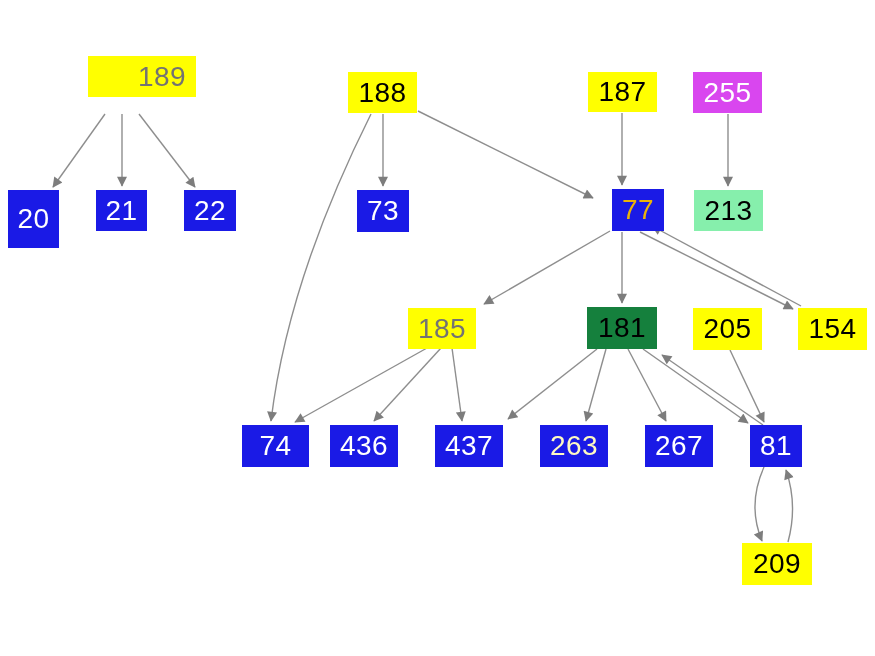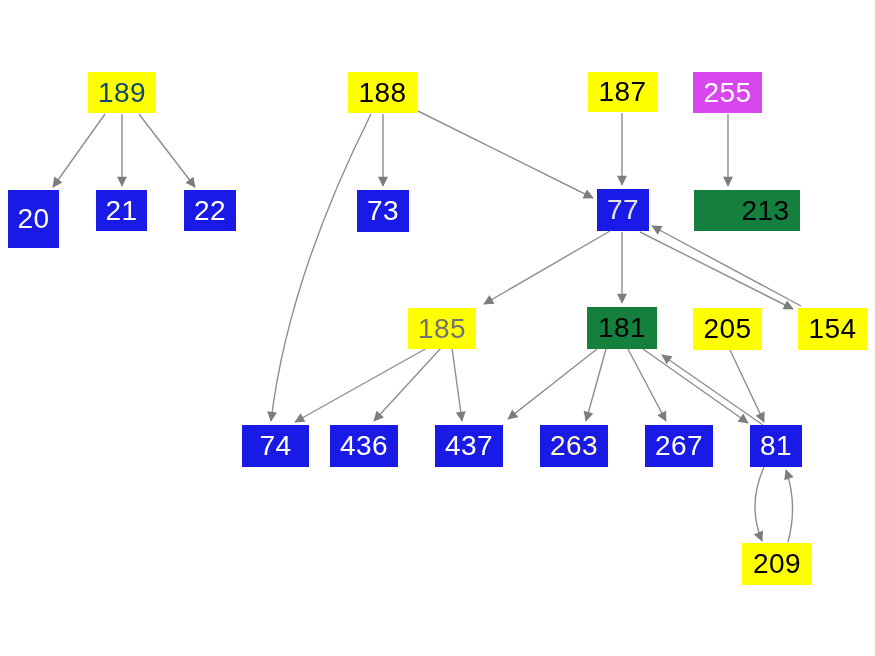--- a/index.html
+++ b/index.html
@@ -61,21 +61,21 @@
       <path d="M597,349 L508,419" fill="none" stroke="#8e8e8e" stroke-width="1.4" marker-end="url(#arrow)"></path>
       <path d="M606,349 L586,421" fill="none" stroke="#8e8e8e" stroke-width="1.4" marker-end="url(#arrow)"></path>
       <path d="M628,349 L666,421" fill="none" stroke="#8e8e8e" stroke-width="1.4" marker-end="url(#arrow)"></path>
       <path d="M643,349 L748,423" fill="none" stroke="#8e8e8e" stroke-width="1.4" marker-end="url(#arrow)"></path>
       <path d="M763,425 L662,355" fill="none" stroke="#8e8e8e" stroke-width="1.4" marker-end="url(#arrow)"></path>
       <path d="M730,350 L764,422" fill="none" stroke="#8e8e8e" stroke-width="1.4" marker-end="url(#arrow)"></path>
       <path d="M764,467 Q747,505 762,541" fill="none" stroke="#8e8e8e" stroke-width="1.4" marker-end="url(#arrow)"></path>
       <path d="M788,542 Q798,505 786,470" fill="none" stroke="#8e8e8e" stroke-width="1.4" marker-end="url(#arrow)"></path>
     </svg>
   <div id="node-layer">
-      <div class="node" style="left: 88px; top: 72px; width: 68px; height: 41px; background: rgb(255, 255, 0); color: #0c4a6e;">
+      <div class="node" style="left: 88px; top: 56px; width: 68px; height: 41px; background: rgb(255, 255, 0); color: #737373; padding-left: 40px;">
         <span>189</span>
       </div>
       <div class="node" style="left: 8px; top: 190px; width: 51px; height: 58px; background: rgb(26, 26, 230); color: rgb(255, 255, 255);">
         <span>20</span>
       </div>
       <div class="node" style="left: 96px; top: 190px; width: 51px; height: 41px; background: rgb(26, 26, 230); color: rgb(255, 255, 255);">
         <span>21</span>
       </div>
       <div class="node" style="left: 184px; top: 190px; width: 52px; height: 41px; background: rgb(26, 26, 230); color: rgb(255, 255, 255);">
         <span>22</span>
@@ -85,24 +85,24 @@
       </div>
       <div class="node" style="left: 357px; top: 190px; width: 52px; height: 42px; background: rgb(26, 26, 230); color: rgb(255, 255, 255);">
         <span>73</span>
       </div>
       <div class="node" style="left: 588px; top: 72px; width: 69px; height: 40px; background: rgb(255, 255, 0); color: rgb(0, 0, 0);">
         <span>187</span>
       </div>
       <div class="node" style="left: 693px; top: 72px; width: 69px; height: 41px; background: #d946ef; color: rgb(255, 255, 255);">
         <span>255</span>
       </div>
-      <div class="node" style="left: 597px; top: 189px; width: 52px; height: 42px; background: rgb(26, 26, 230); color: #e5e5e5;">
+      <div class="node" style="left: 612px; top: 189px; width: 52px; height: 42px; background: rgb(26, 26, 230); color: #eab308;">
         <span>77</span>
       </div>
-      <div class="node" style="left: 694px; top: 190px; width: 69px; height: 41px; background: #15803d; color: rgb(0, 0, 0); padding-left: 37px;">
+      <div class="node" style="left: 694px; top: 190px; width: 69px; height: 41px; background: #86efac; color: rgb(0, 0, 0);">
         <span>213</span>
       </div>
       <div class="node" style="left: 408px; top: 308px; width: 68px; height: 41px; background: rgb(255, 255, 0); color: #737373;">
         <span>185</span>
       </div>
       <div class="node" style="left: 587px; top: 307px; width: 70px; height: 42px; background: #15803d; color: rgb(0, 0, 0);">
         <span>181</span>
       </div>
       <div class="node" style="left: 693px; top: 308px; width: 69px; height: 42px; background: rgb(255, 255, 0); color: rgb(0, 0, 0);">
         <span>205</span>

